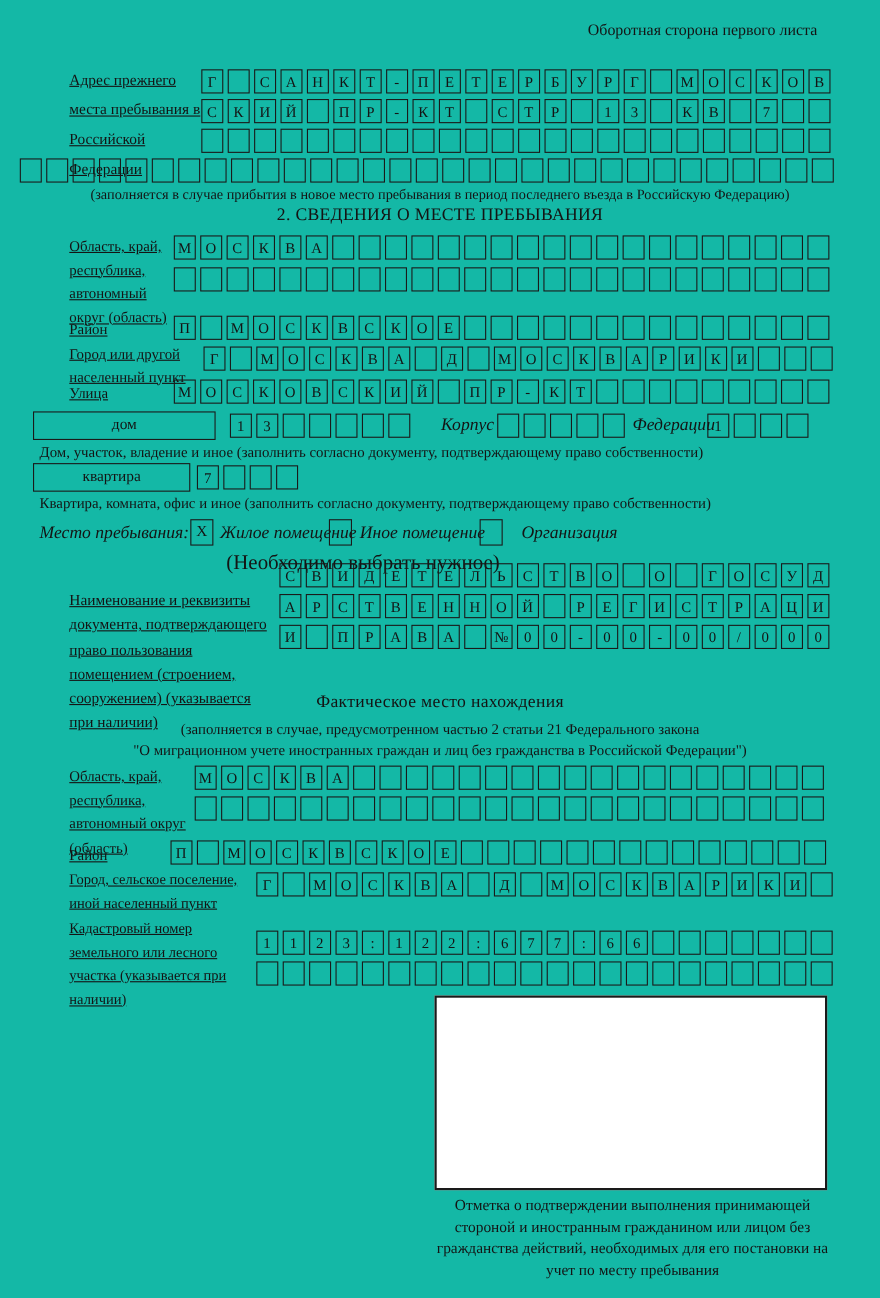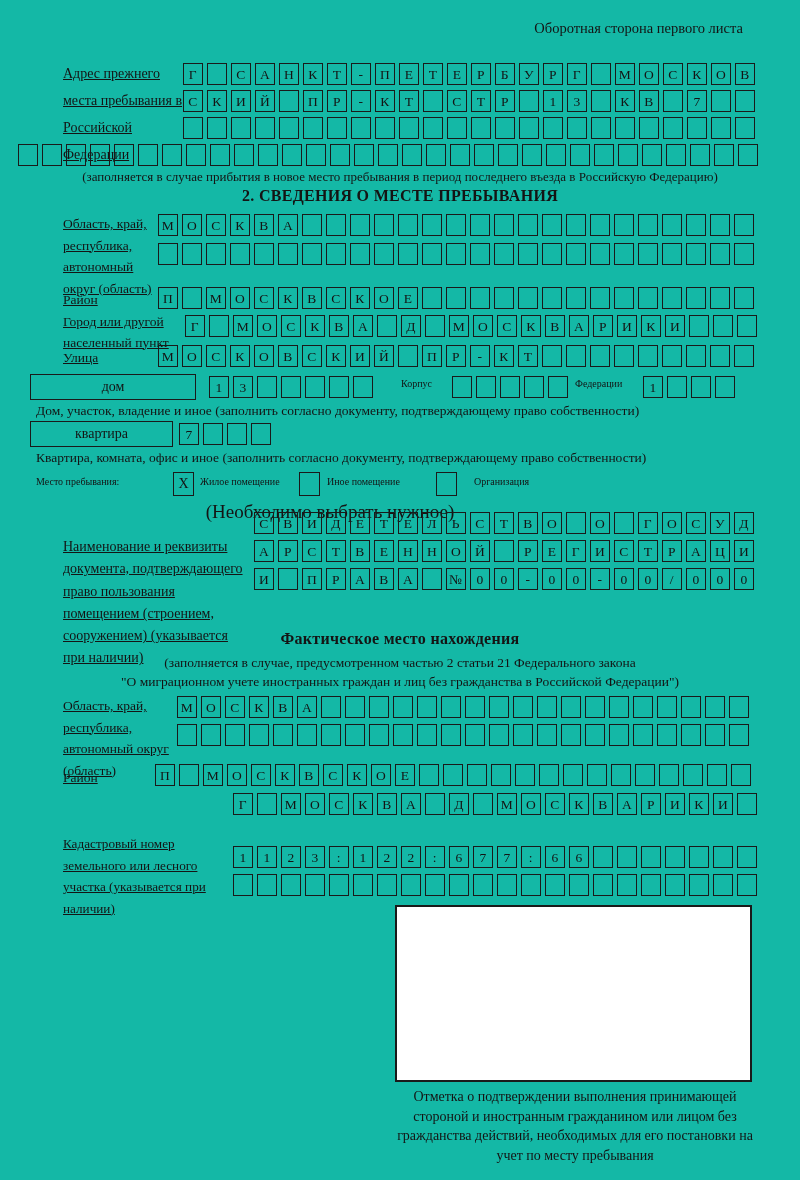--- a/index.html
+++ b/index.html
@@ -6,24 +6,24 @@
   body{width:800px;height:1180px;font-family:"Liberation Serif","DejaVu Serif",serif;color:#141414;}
   .page{position:relative;width:800px;height:1180px;background:#14b8a6;overflow:hidden;}
   .abs{position:absolute;}
   .lbl{position:absolute;font-size:13.5px;line-height:21px;text-decoration:underline;}
   .cells{position:absolute;display:flex;gap:4.5px;}
   .cell{flex:none;width:19.5px;height:22px;border:1.7px solid #1a1a1a;box-sizing:border-box;
         display:flex;align-items:center;justify-content:center;font-size:13.5px;padding-top:1px;}
   .rect{position:absolute;border:1.7px solid #1a1a1a;box-sizing:border-box;
         display:flex;align-items:center;justify-content:center;font-size:14px;}
   .note{position:absolute;left:0;width:800px;text-align:center;font-size:13px;}
-  .title{position:absolute;left:0;width:800px;text-align:center;font-weight:bold;font-size:16px;letter-spacing:.3px;}
+  .title{position:absolute;left:0;width:800px;text-align:center;font-weight:normal;font-size:16px;letter-spacing:.3px;}
   .cb{position:absolute;width:21px;height:24px;border:1.7px solid #1a1a1a;box-sizing:border-box;
       display:flex;align-items:center;justify-content:center;font-size:14px;}
-  .inl{position:absolute;font-size:10px;}
+  .inl{position:absolute;font-size:16px;font-style:italic;}
   .bigbox{position:absolute;border:2px solid #1a1a1a;box-sizing:border-box;background:#fff;}
 </style>
 </head>
 <body>
 
 <div class="page">
 
   <div class="abs" style="top:20px;right:57px;font-size:14.5px">Оборотная сторона первого листа</div>
 
   <div class="lbl" style="left:63px;top:60px;width:122px;line-height:27px;font-size:14px">Адрес прежнего места пребывания в Российской Федерации</div>
@@ -484,20 +484,21 @@
       <span class="cell"></span>
       <span class="cell"></span>
       <span class="cell"></span>
       <span class="cell"></span>
       <span class="cell"></span>
       <span class="cell"></span>
       <span class="cell"></span>
       <span class="cell"></span>
     </div>
 
+  <div class="lbl" style="left:63px;top:790px;width:172px;line-height:20.5px;font-size:13.2px">Город, сельское поселение, иной населенный пункт</div>
   <div class="cells" style="left:233px;top:793px">
       <span class="cell">Г</span>
       <span class="cell"></span>
       <span class="cell">М</span>
       <span class="cell">О</span>
       <span class="cell">С</span>
       <span class="cell">К</span>
       <span class="cell">В</span>
       <span class="cell">А</span>
       <span class="cell"></span>

